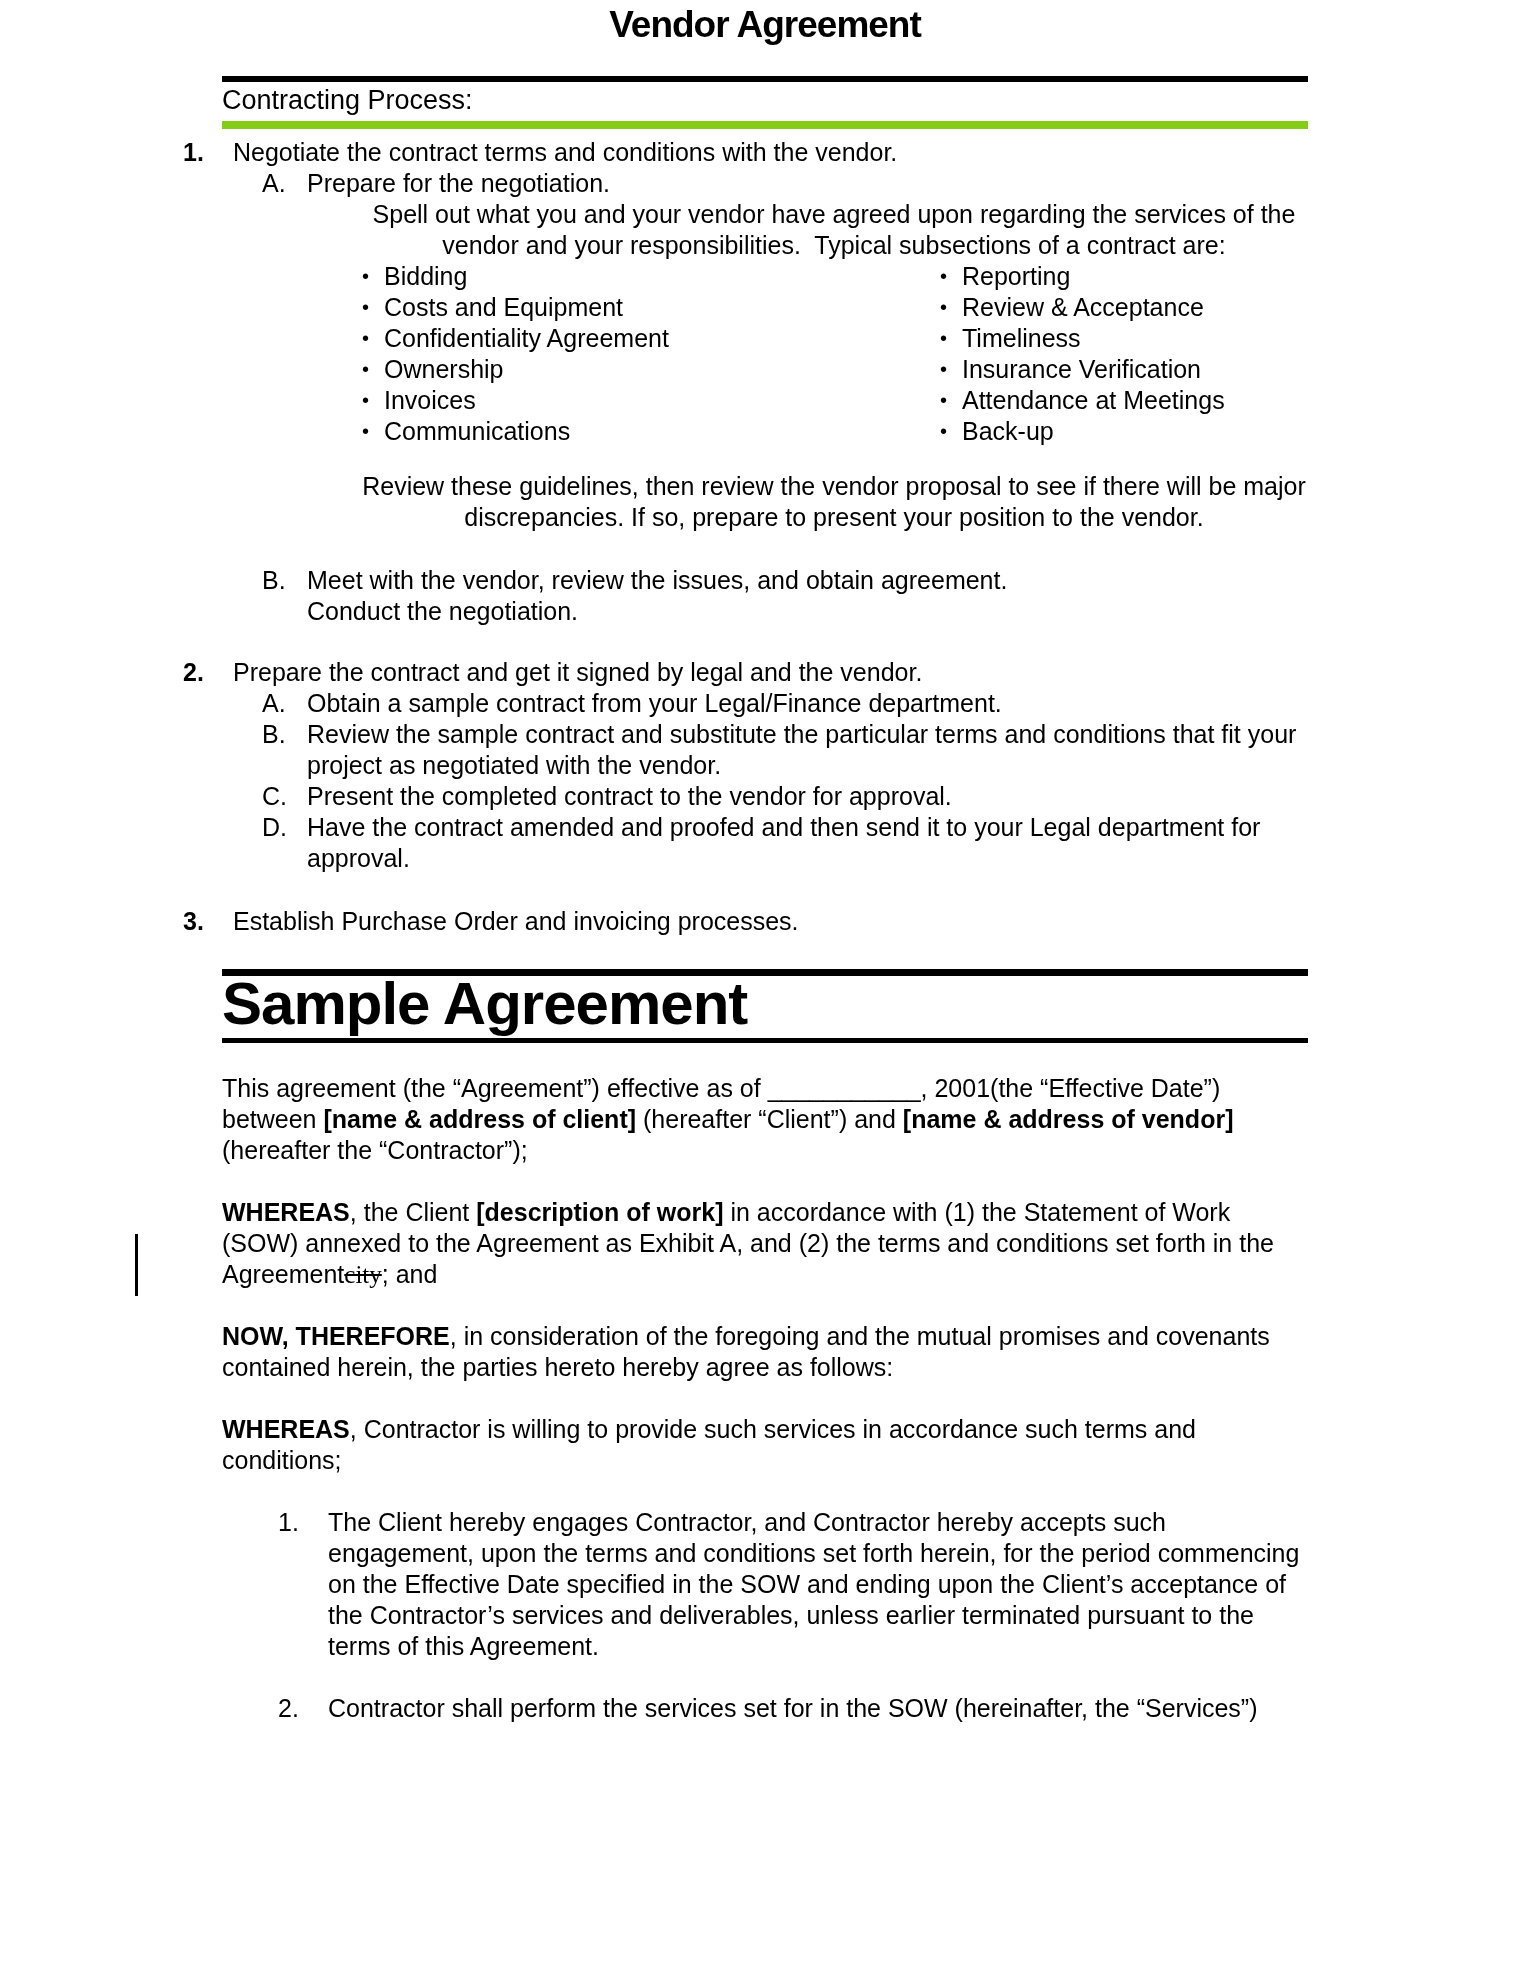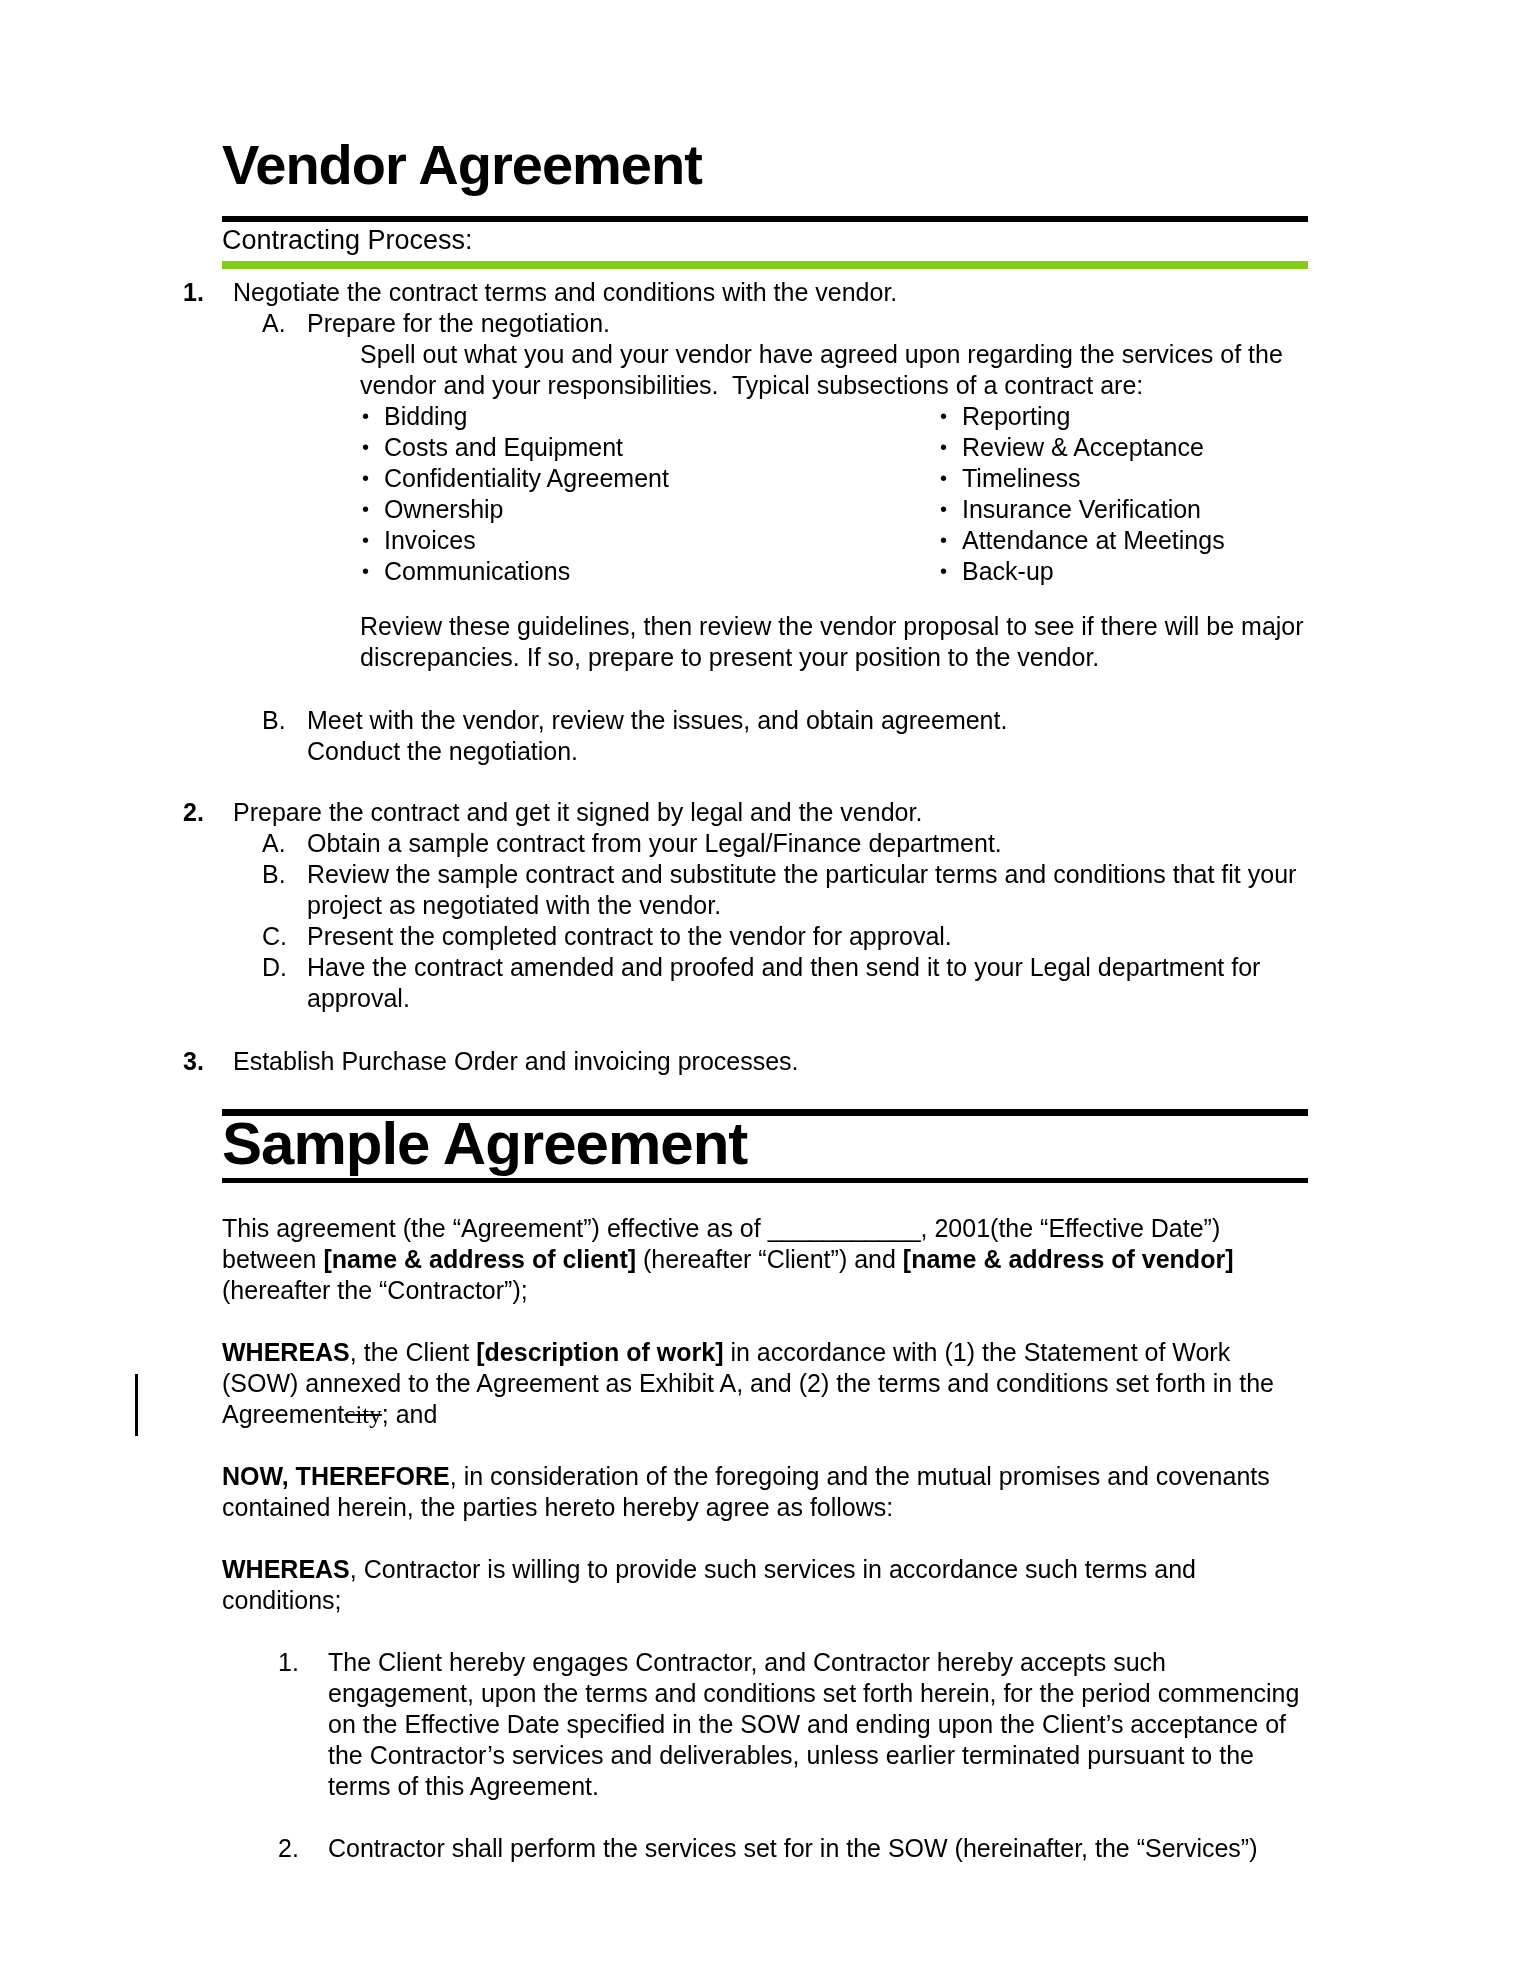--- a/index.html
+++ b/index.html
@@ -6,38 +6,37 @@
   .page{
     position:relative;
     width:1530px;height:1980px;
     background:#ffffff;
     font-family:"Liberation Sans","DejaVu Sans",sans-serif;
     font-size:25px;line-height:31px;color:#000;
     overflow:hidden;
   }
   .content{position:absolute;left:222px;top:0;width:1086px;}
   .doc-title{
-    margin-top:140px;
-    text-align:left;
-    font-size:56px;line-height:50px;
+    text-align:center;
+    font-size:37px;line-height:50px;
     font-weight:bold;letter-spacing:-1px;
   }
   .section-head{
     margin-top:26px;
     border-top:6px solid #000;
     border-bottom:8px solid #84cc16;
     padding:3px 0 5px 0;
     font-size:27px;font-weight:normal;
   }
   .row{display:flex;}
   .num{flex:none;width:50px;margin-left:-39px;font-weight:bold;}
   .itemtitle{font-weight:normal;}
   .sub{margin-left:40px;}
   .sub .letter{flex:none;width:45px;font-weight:normal;margin-left:0;}
-  .apara{margin-left:138px;}
+  .apara{margin-left:138px;text-align:center;}
   .bullets{margin-left:140px;display:flex;}
   .bcol-left{width:578px;flex:none;}
   .bcol-right{flex:1;}
   .b{display:flex;}
   .dot{flex:none;width:22px;font-size:20px;}
   .mt-blank{margin-top:24px;}
   .mt-item{margin-top:30px;}
   .mt-sub{margin-top:32px;}
   .sample-head{
     margin-top:32px;

